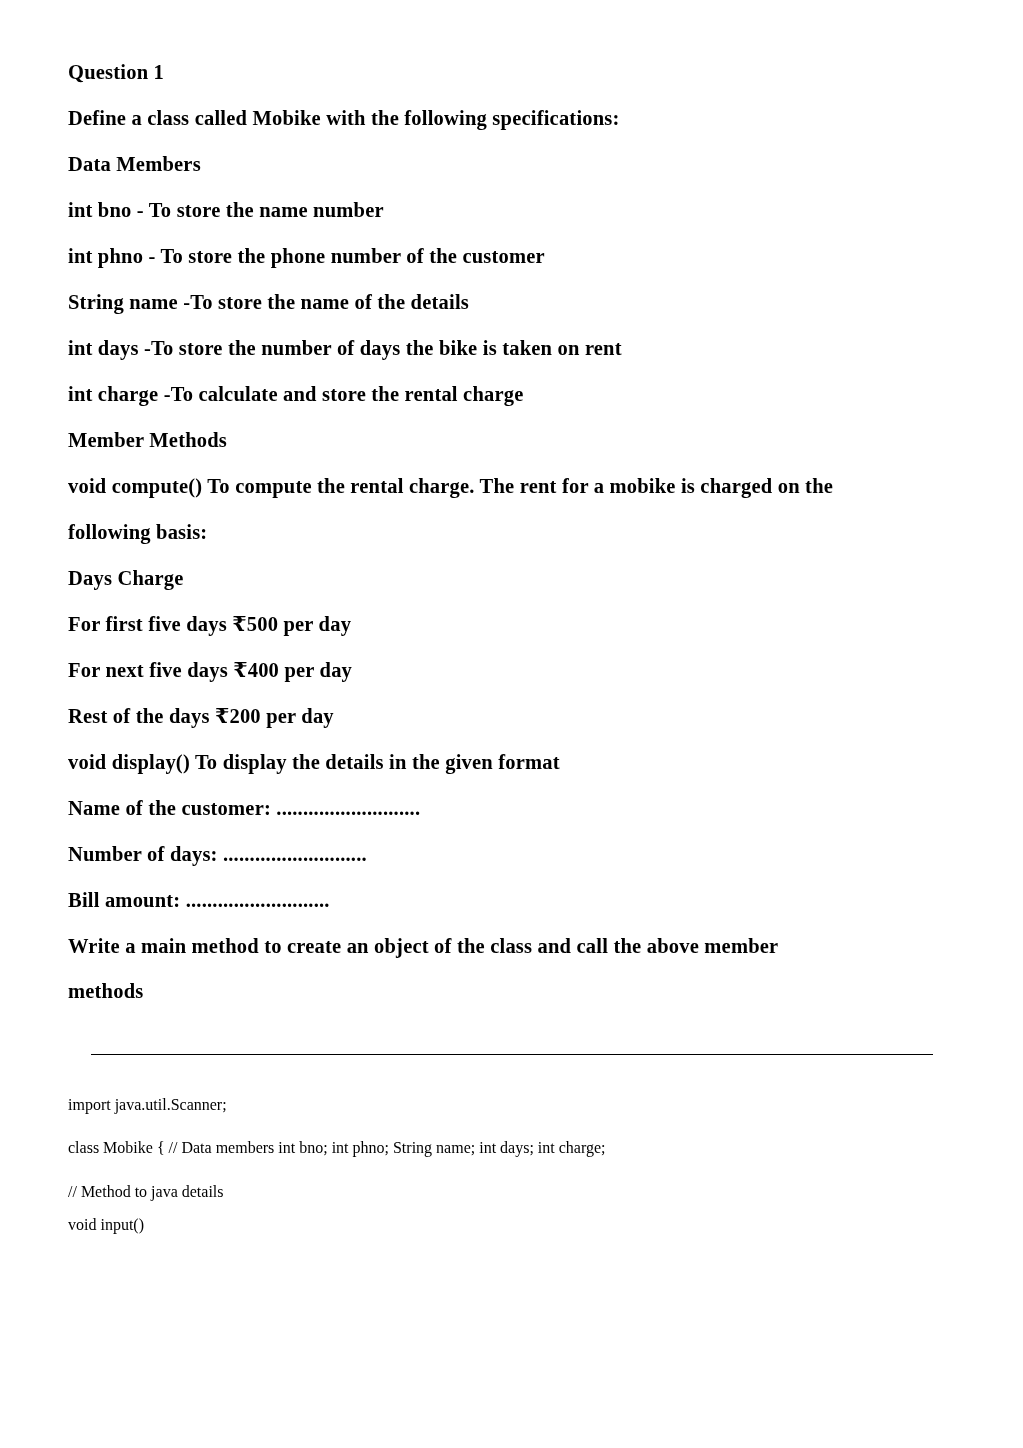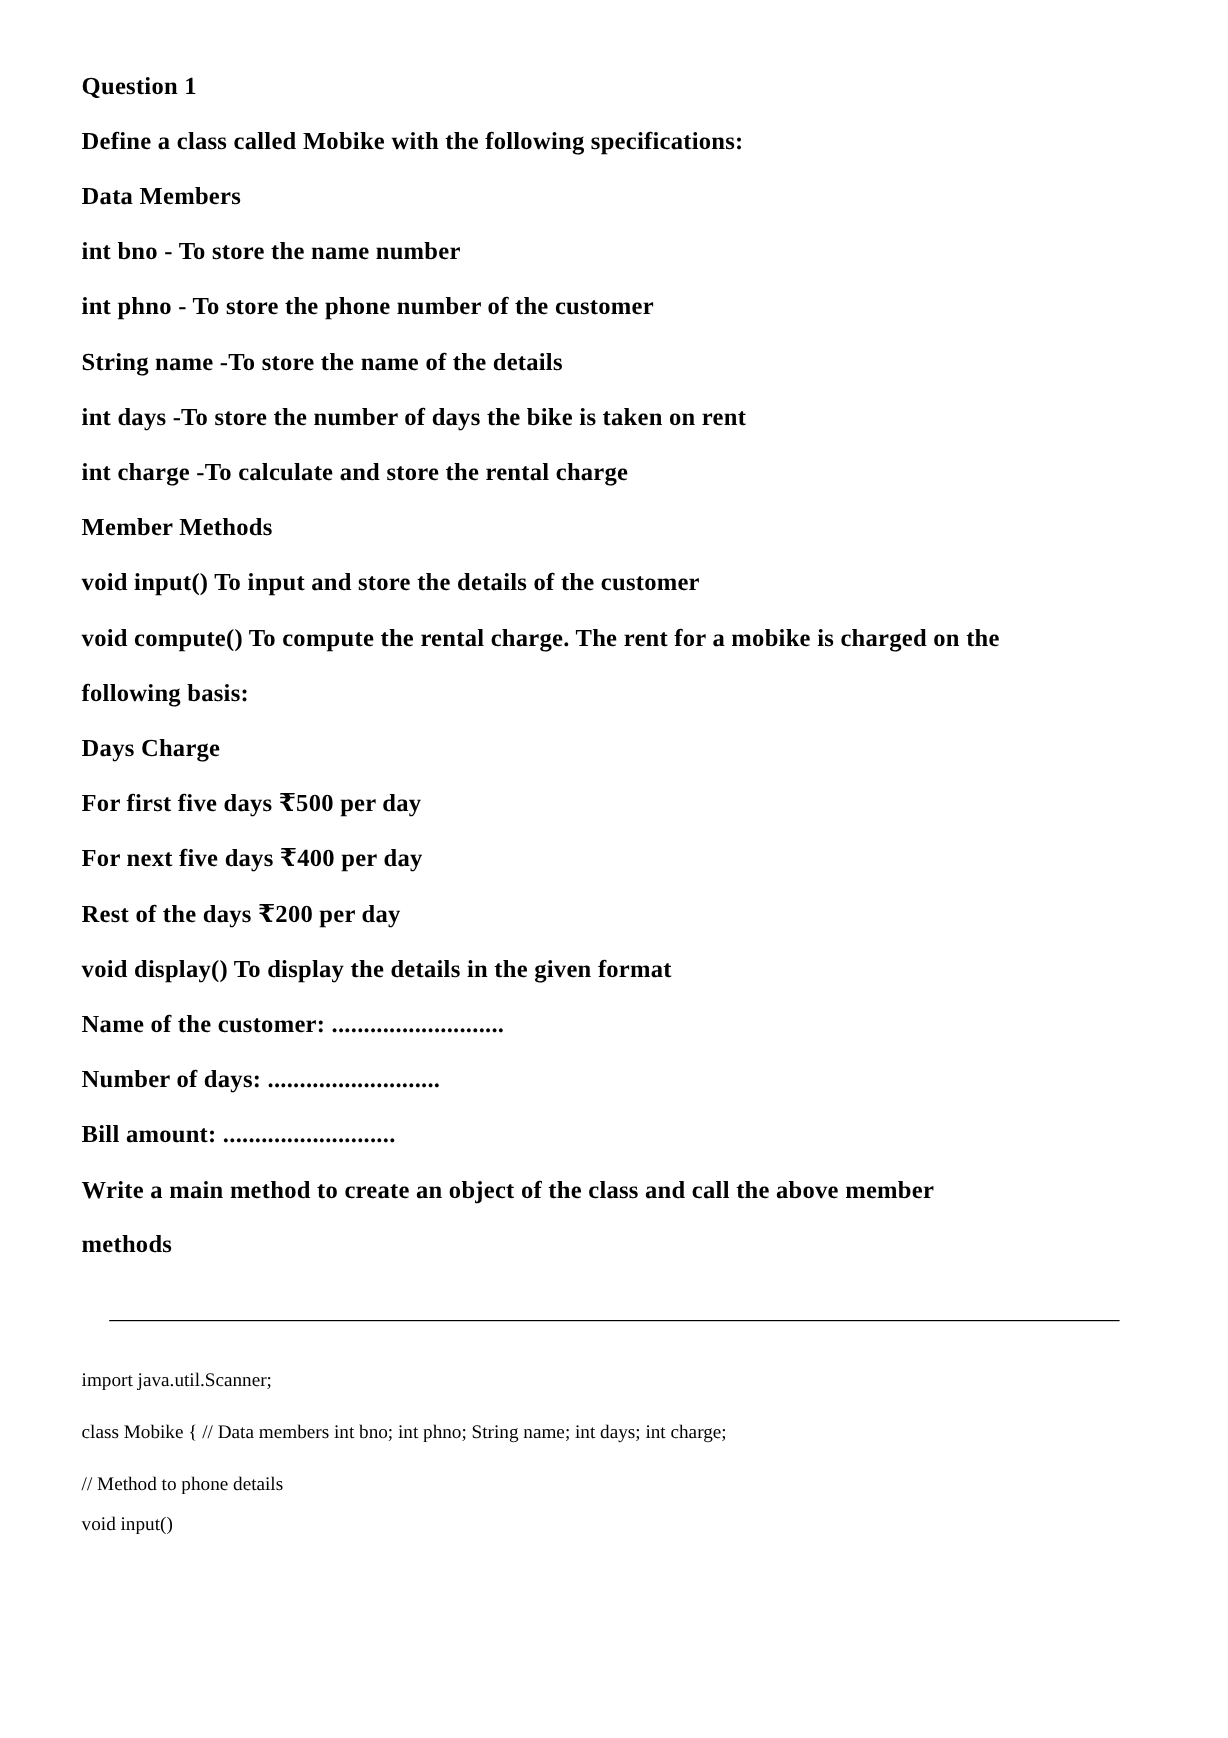--- a/index.html
+++ b/index.html
@@ -68,21 +68,20 @@
   <div class="bold-block">
     <p>Question 1</p>
     <p>Define a class called Mobike with the following specifications:</p>
     <p>Data Members</p>
     <p>int bno - To store the name number</p>
     <p>int phno - To store the phone number of the customer</p>
     <p>String name -To store the name of the details</p>
     <p>int days -To store the number of days the bike is taken on rent</p>
     <p>int charge -To calculate and store the rental charge</p>
     <p>Member Methods</p>
-    <p>void input() To input and store the details of the customer</p>
 
     <div class="justified-wrap">
       <p class="justified">void compute() To compute the rental charge. The rent for a mobike is charged on the</p>
     </div>
     <p>following basis:</p>
 
     <p>Days Charge</p>
     <p>For first five days ₹500 per day</p>
     <p>For next five days ₹400 per day</p>
     <p>Rest of the days ₹200 per day</p>
@@ -97,17 +96,17 @@
     <p>methods</p>
   </div>
 
   <hr class="divider">
 
   <div class="spacer-after-divider"></div>
 
   <div class="code-block">
     <p>import java.util.Scanner;</p>
     <p>class Mobike { // Data members int bno; int phno; String name; int days; int charge;</p>
-    <p class="pair">// Method to phone details</p>
+    <p class="pair">// Method to java details</p>
     <p class="pair2">void input()</p>
   </div>
 
 </div>
 
 </body></html>

